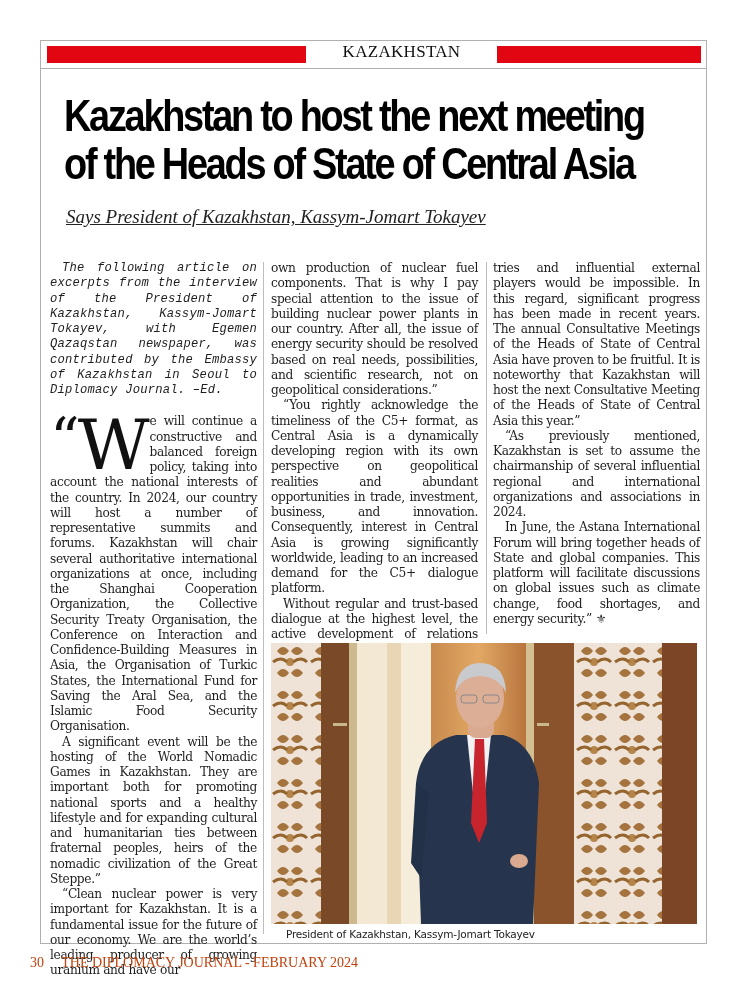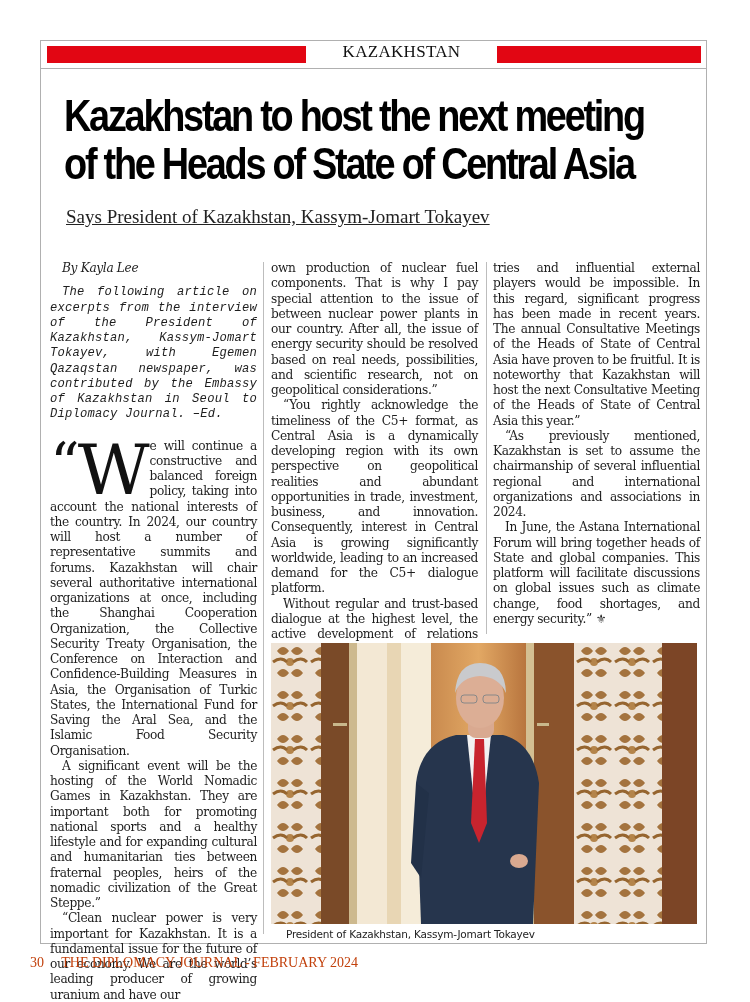--- a/index.html
+++ b/index.html
@@ -23,21 +23,21 @@
   }
 
   .headline {
     position: absolute; left: 64px; top: 92px; width: 640px;
     font-family: "Liberation Sans", sans-serif; font-weight: bold;
     font-size: 44px; line-height: 48px; letter-spacing: -2.6px; color: #000;
     transform: scaleX(0.86); transform-origin: left top; white-space: nowrap;
   }
   .subhead {
     position: absolute; left: 66px; top: 206px;
-    font-family: "Liberation Serif", serif; 
+    font-family: "Liberation Serif", serif; font-style: italic;
     font-size: 19px; text-decoration: underline; color: #222;
   }
 
   .col {
     position: absolute; top: 261px;
     font-family: "DejaVu Serif", serif; font-size: 12.2px; line-height: 15.25px;
     text-align: justify; color: #1e1e1e; letter-spacing: -0.35px;
   }
   .col p { text-indent: 12px; }
   .col p.noind { text-indent: 0; }
@@ -91,32 +91,31 @@
   <span>Kazakhstan to host the next meeting</span><br>
   <span>of the Heads of State of Central Asia</span>
 </h1>
 
 <div class="subhead">Says President of Kazakhstan, Kassym-Jomart Tokayev</div>
 
 <div class="rule rule1"></div>
 <div class="rule rule2"></div>
 
 <div class="col col1">
-  <p class="byline">By Kayla Lee</p>
   <p class="intro">The following article on excerpts from the interview of the President of Kazakhstan, Kassym-Jomart Tokayev, with Egemen Qazaqstan newspaper, was contributed by the Embassy of Kazakhstan in Seoul to Diplomacy Journal. –Ed.</p>
   <div class="dropcap-wrap">
     <span class="dropcap"><span class="q">“</span><span>W</span></span>
     <p class="noind">e will continue a constructive and balanced foreign policy, taking into account the national interests of the country. In 2024, our country will host a number of representative summits and forums. Kazakhstan will chair several authoritative international organizations at once, including the Shanghai Cooperation Organization, the Collective Security Treaty Organisation, the Conference on Interaction and Confidence-Building Measures in Asia, the Organisation of Turkic States, the International Fund for Saving the Aral Sea, and the Islamic Food Security Organisation.</p>
   </div>
   <p>A significant event will be the hosting of the World Nomadic Games in Kazakhstan. They are important both for promoting national sports and a healthy lifestyle and for expanding cultural and humanitarian ties between fraternal peoples, heirs of the nomadic civilization of the Great Steppe.”</p>
   <p>“Clean nuclear power is very important for Kazakhstan. It is a fundamental issue for the future of our economy. We are the world’s leading producer of growing uranium and have our</p>
 </div>
 
 <div class="col col2">
-  <p class="noind">own production of nuclear fuel components. That is why I pay special attention to the issue of between nuclear power plants in our country. After all, the issue of energy security should be resolved based on real needs, possibilities, and scientific research, not on geopolitical considerations.”</p>
+  <p class="noind">own production of nuclear fuel components. That is why I pay special attention to the issue of building nuclear power plants in our country. After all, the issue of energy security should be resolved based on real needs, possibilities, and scientific research, not on geopolitical considerations.”</p>
   <p>“You rightly acknowledge the timeliness of the C5+ format, as Central Asia is a dynamically developing region with its own perspective on geopolitical realities and abundant opportunities in trade, investment, business, and innovation. Consequently, interest in Central Asia is growing significantly worldwide, leading to an increased demand for the C5+ dialogue platform.</p>
   <p>Without regular and trust-based dialogue at the highest level, the active development of relations between regional coun-</p>
 </div>
 
 <div class="col col3">
   <p class="noind">tries and influential external players would be impossible. In this regard, significant progress has been made in recent years. The annual Consultative Meetings of the Heads of State of Central Asia have proven to be fruitful. It is noteworthy that Kazakhstan will host the next Consultative Meeting of the Heads of State of Central Asia this year.”</p>
   <p>“As previously mentioned, Kazakhstan is set to assume the chairmanship of several influential regional and international organizations and associations in 2024.</p>
   <p><span>In June, the Astana International Forum will bring together heads of State and global companies. This platform will facilitate discussions on global issues such as climate change, food shortages, and energy security.”</span><span class="endmark">⚜</span></p>
 </div>
 

